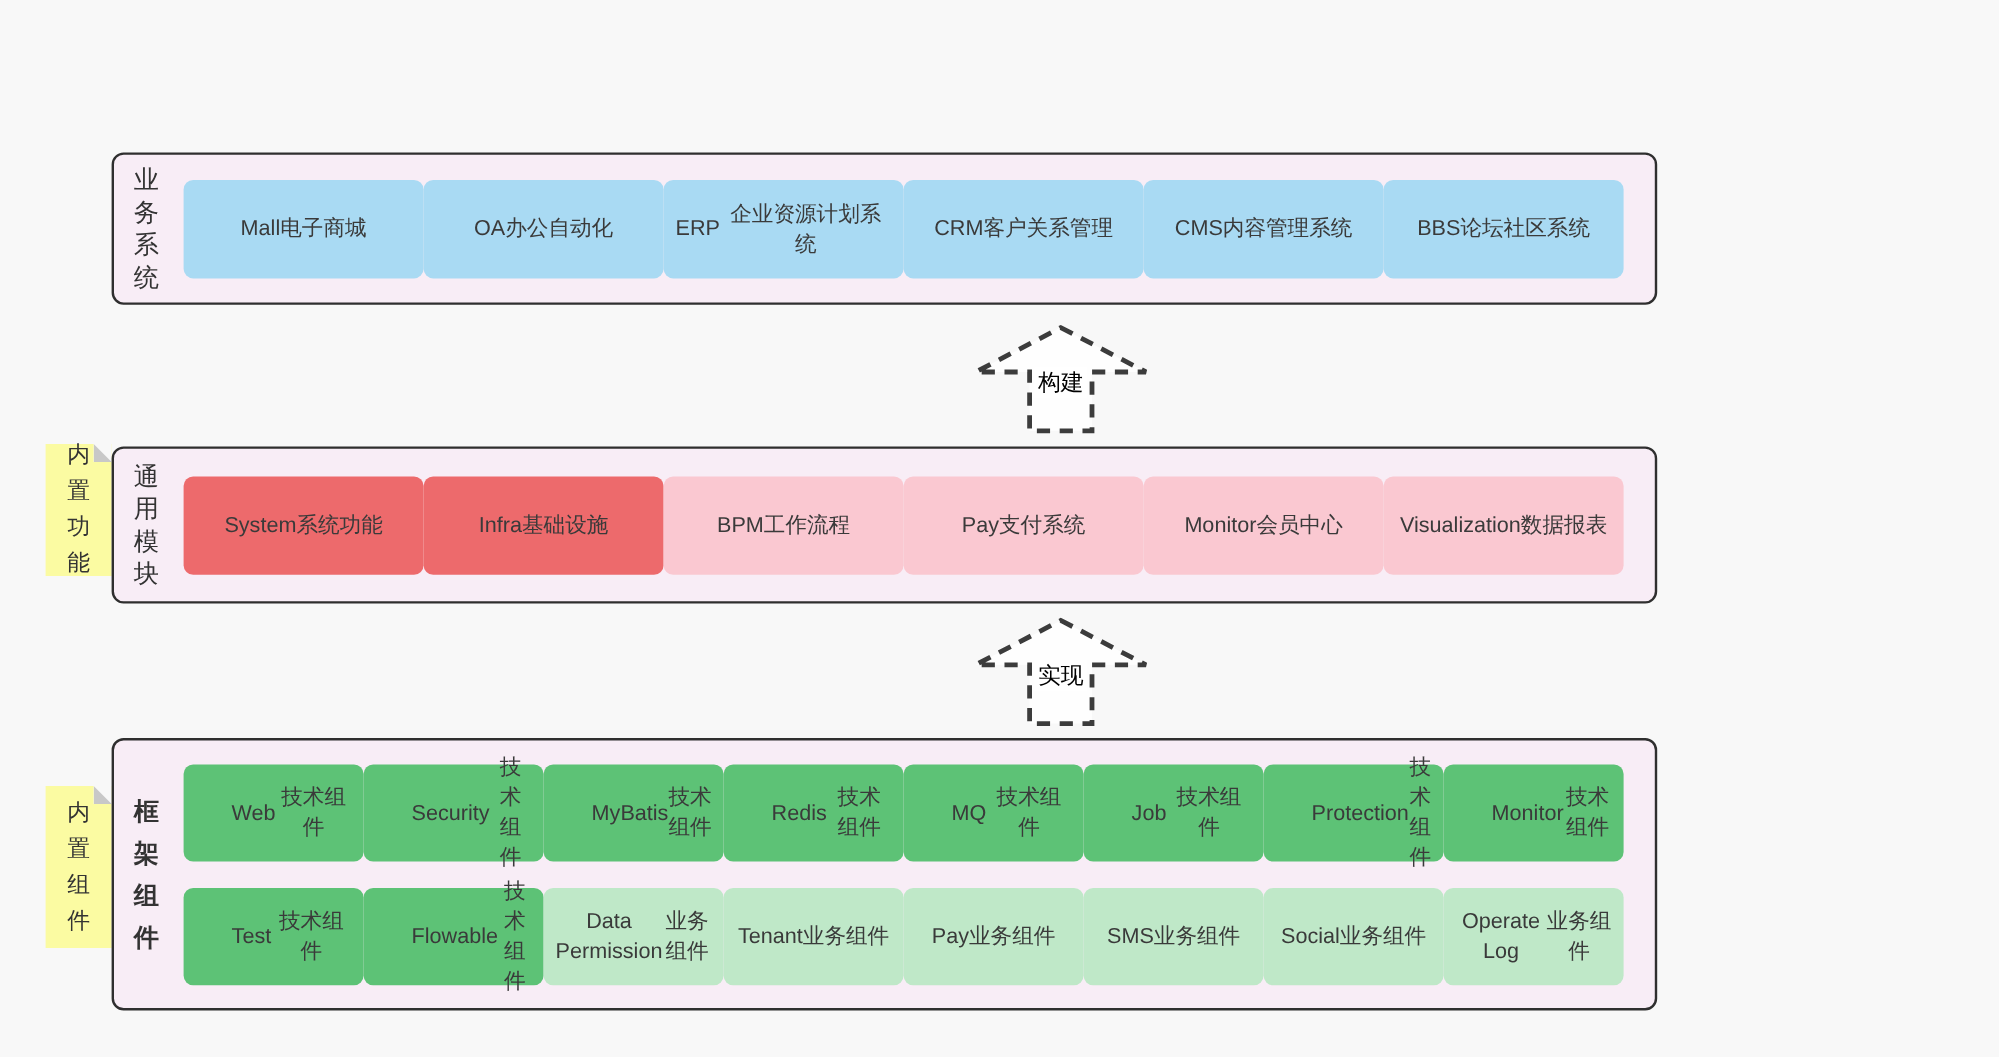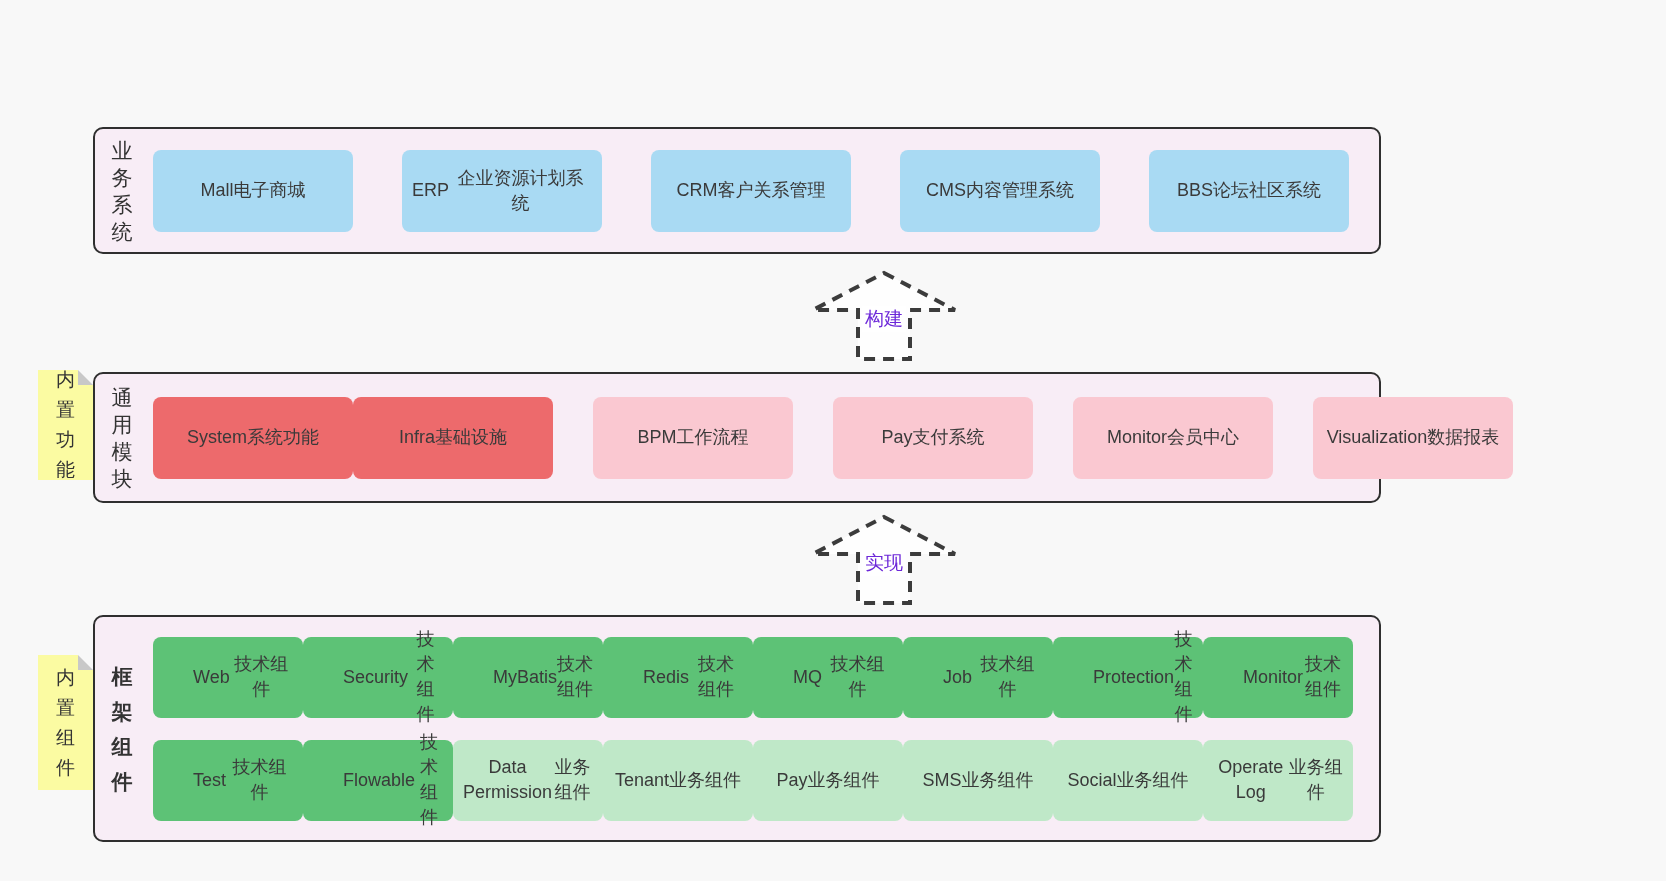--- a/index.html
+++ b/index.html
@@ -38,21 +38,21 @@
   .box{
     box-sizing:border-box;border-radius:8px;
     display:flex;flex-direction:row;align-items:center;justify-content:center;
     text-align:center;font-size:18px;line-height:25px;color:#3a3a3a;
     padding:2px 10px;
   }
   .layer1 .box,.layer2 .box{width:200px;height:82px;}
   .layer3 .box{width:150px;height:81px;}
   .blue{background:var(--box-blue,#a9daf3);}
   .red{background:var(--box-red,#ed6a6c);}
-  .pink{background:var(--box-pink,#fac8d1);margin-left:40px;}
+  .pink{background:var(--box-pink,#fac8d1);}
   .green{background:var(--box-green,#5dc276);padding-left:40px;}
   .lightgreen{background:var(--box-green-light,#bfe8c8);}
 
   
   .note{position:absolute;left:38px;width:55px;background:var(--note-yellow,#fbfba2);}
   .note1{top:370px;height:110px;}
   .note2{top:655px;height:135px;font-family:Liberation Serif, serif;}
   .fold-cut{position:absolute;top:0;right:0;width:15px;height:15px;background:var(--page-bg,#f8f8f8);}
   .fold{position:absolute;top:0;right:0;width:15px;height:15px;background:var(--note-fold,#c8c8c8);
         clip-path:polygon(0 0,100% 100%,0 100%);}
@@ -62,21 +62,21 @@
     word-break:break-all;text-align:center;
   }
 
   
   .arrow{position:absolute;width:148px;height:92px;}
   .arrow1{left:810px;top:270px;}
   .arrow2{left:810px;top:514px;}
   .arrow svg{display:block;}
   .arrow-label{
     position:absolute;left:50%;top:36px;transform:translateX(-50%);
-    background:#ffffff;font-size:19px;color:#6d28d9;padding:0 3px;white-space:nowrap;
+    background:#ffffff;font-size:19px;color:#000000;padding:0 3px;white-space:nowrap;
   }
 </style>
 </head>
 <body>
 
 <div class="canvas">
 
   <div class="note note1">
     <span class="fold-cut"></span>
     <span class="fold"></span>
@@ -88,20 +88,24 @@
     <span class="fold"></span>
     <div class="note-text">内置组件</div>
   </div>
 
   <div class="layer layer1">
     <div class="vlabel">业务系统</div>
     <div class="row">
       <div class="box blue">
         <span>Mall</span>
         <span>电子商城</span>
+      </div>
+      <div class="box blue">
+        <span>OA</span>
+        <span>办公自动化</span>
       </div>
       <div class="box blue">
         <span>ERP</span>
         <span>企业资源计划系统</span>
       </div>
       <div class="box blue">
         <span>CRM</span>
         <span>客户关系管理</span>
       </div>
       <div class="box blue">

